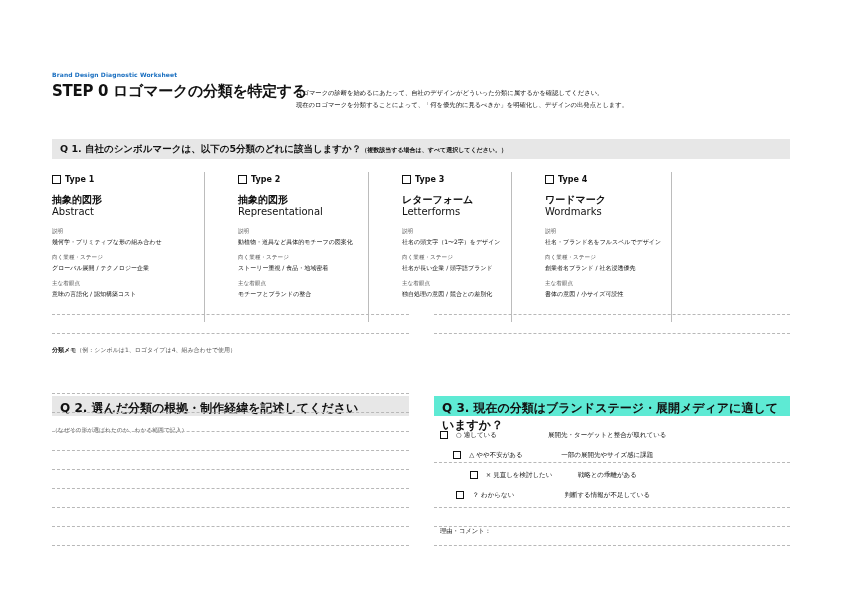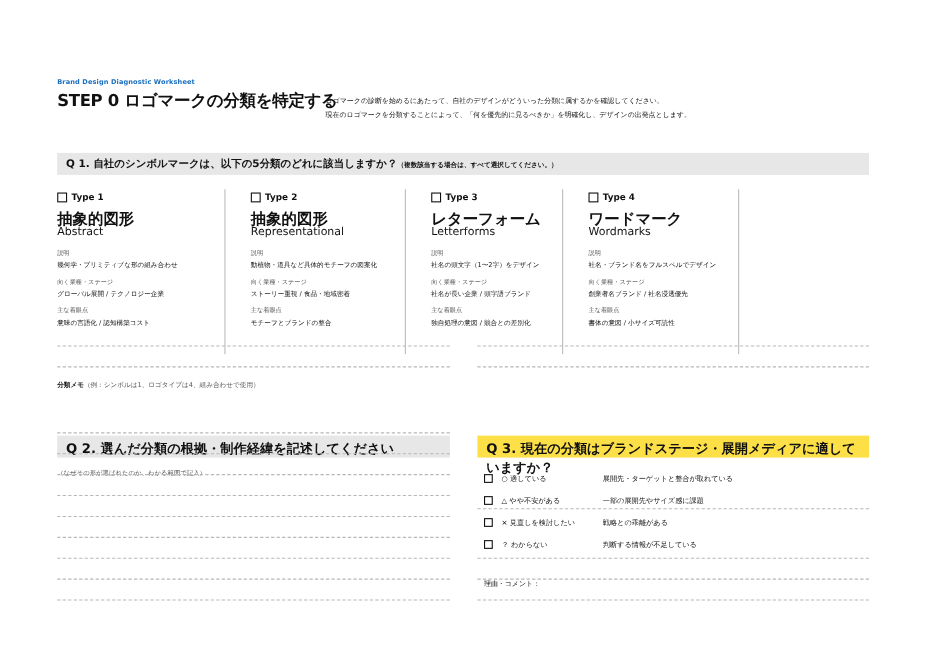--- a/index.html
+++ b/index.html
@@ -11,43 +11,43 @@
   .title { left:52px; top:36px; font-size:15px; font-weight:bold; color:#111; letter-spacing:-0.3px; }
   .intro { left:296px; top:41px; font-size:6.3px; line-height:12px; color:#111; }
 
   .qbar { left:52px; top:93px; width:738px; height:20px; background:#e7e7e7; }
   .qbar .q { position:absolute; left:8px; top:4px; font-size:9.5px; font-weight:bold; }
   .qbar .q small { font-size:6px; font-weight:bold; }
 
   .types { left:52px; top:126px; width:738px; height:150px; display:flex; }
   .type-col { position:relative; padding-left:0; }
   .type-col .sep { position:absolute; left:0; top:0; width:1px; height:150px; background:#bcbcbc; }
-  .type-col .inner { padding-left:24px; }
+  .type-col .inner { padding-left:34px; }
   .type-col:first-child .inner { padding-left:0; }
   .type-col:first-child .sep { display:none; }
   .chk-row { display:flex; align-items:flex-end; gap:4px; font-size:8px; font-weight:bold; height:12px; }
   .box { width:9px; height:9px; border:1px solid #111; display:inline-block; flex:none; }
-  .jp-name { font-size:14px; font-weight:bold; margin-top:10px; line-height:12px; }
+  .jp-name { font-size:10px; font-weight:bold; margin-top:10px; line-height:12px; }
   .en-name { font-size:10px; font-weight:normal; line-height:12px; }
   .lbl { font-size:5.6px; color:#555; margin-top:7px; line-height:8px; }
   .val { font-size:6px; color:#111; line-height:9px; margin-top:2px; }
   .lbl.first { margin-top:9px; }
 
   .memo-label { left:52px; top:300px; font-size:6px; }
   .memo-label b { font-weight:bold; }
   .memo-label span { color:#555; }
   .dash { position:absolute; height:0; border-top:1px dashed #b8b8b8; }
 
   .q2bar { left:52px; top:350px; width:357px; height:20px; background:#e7e7e7; }
-  .q3bar { left:434px; top:350px; width:356px; height:20px; background:#fde047; }
+  .q3bar { left:434px; top:350px; width:356px; height:20px; background:#5eead4; }
   .q2bar .q, .q3bar .q { position:absolute; left:8px; top:4px; font-size:12px; font-weight:bold; }
   .q2note { left:52px; top:380px; font-size:5.8px; color:#555; }
 
   .opts { left:440px; top:379px; }
-  .opt { display:flex; align-items:center; height:20px; font-size:6.5px; }
+  .opt { display:flex; align-items:center; height:20px; font-size:6.5px;justify-content:center; }
   .opt .box { width:8px; height:8px; margin-right:8px; }
   .opt .o-label { width:92px; }
   .opt .o-desc { }
   .reason { left:440px; top:481px; font-size:6.3px; }
 
   .pagenum { left:801px; top:560px; font-size:8px; color:#222; }
 </style>
 </head>
 <body>
 

